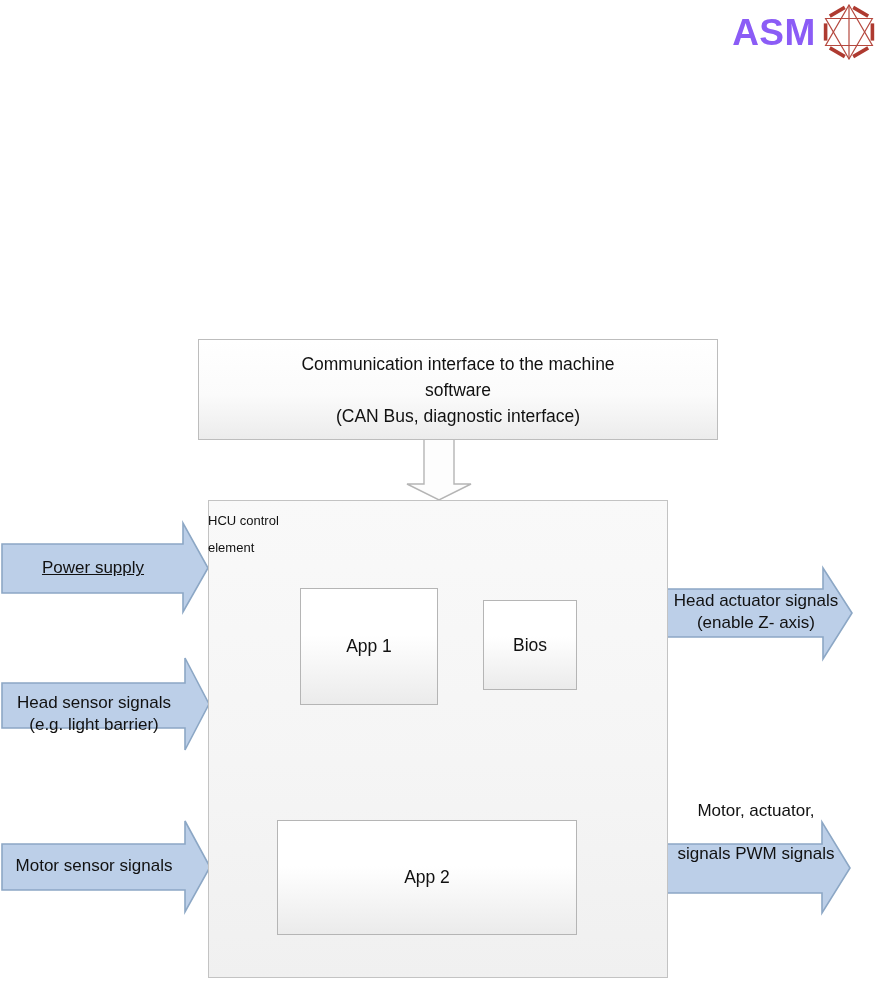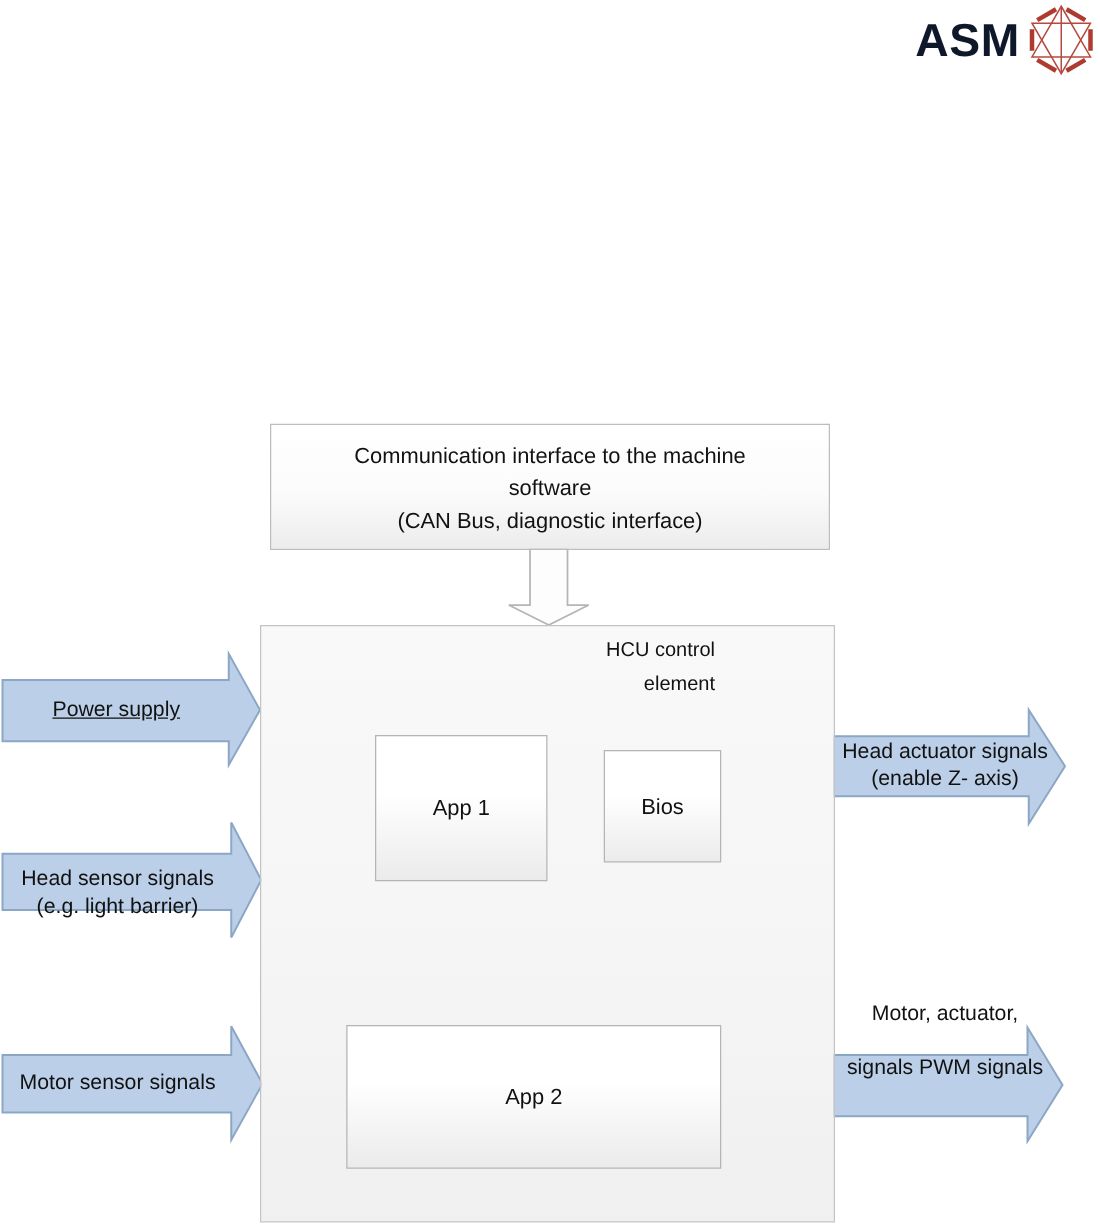--- a/index.html
+++ b/index.html
@@ -4,47 +4,47 @@
 <style>
   html,body{margin:0;padding:0;}
   body{
     width:880px;height:982px;position:relative;background:#ffffff;
     font-family:"Liberation Sans", sans-serif;color:#111;overflow:hidden;
   }
   .abs{position:absolute;}
   
   .logo-text{
     left:729px;top:11px;width:90px;height:44px;
-    font-size:37px;font-weight:600;letter-spacing:.5px;color:#0f172a;
+    font-size:37px;font-weight:600;letter-spacing:.5px;color:#8b5cf6;
     display:flex;align-items:center;justify-content:center;
   }
   .logo-icon{left:820px;top:2px;width:58px;height:58px;}
   .logo-icon .thick{stroke-width:3.6;stroke-linecap:butt;fill:none;}
   .logo-icon .thin{stroke-width:1.2;fill:none;}
   
   .diagram-svg{left:0;top:0;width:880px;height:982px;}
   .blue-arrow{stroke:#8ca7c5;stroke-width:1.6;}
   .connector-arrow{stroke:#b5b5b5;stroke-width:1.4;}
   .dashed-rect{fill:none;stroke-width:4;stroke-dasharray:13 9;}
   
   .comm-box{
-    left:216px;top:339px;width:448px;height:101px;box-sizing:border-box;
+    left:198px;top:339px;width:520px;height:101px;box-sizing:border-box;
     border:1px solid #bdbdbd;
     background:linear-gradient(180deg,#ffffff 0%,#fbfbfb 55%,#ececec 100%);
     display:flex;flex-direction:column;justify-content:center;align-items:center;
     font-size:17.5px;line-height:26px;text-align:center;
   }
   .hcu-box{
     left:208px;top:500px;width:460px;height:478px;box-sizing:border-box;
     border:1px solid #c3c3c3;
     background:linear-gradient(180deg,#f9f9f9 0%,#f5f5f5 55%,#f0f0f0 100%);
   }
   .hcu-title{
-    left:208px;top:507px;width:364px;text-align:right;
-    font-size:16px;line-height:27px;
+    left:208px;top:507px;width:364px;text-align:left;
+    font-size:13px;line-height:27px;
   }
   .module-box{
     box-sizing:border-box;border:1px solid #b5b5b5;
     background:linear-gradient(180deg,#ffffff 40%,#ebebeb 100%);
     display:flex;align-items:center;justify-content:center;
     font-size:17.5px;
   }
   .app1-box{left:300px;top:588px;width:138px;height:117px;text-align:right;}
   .bios-box{left:483px;top:588px;width:94px;height:90px;margin-top:12px;}
   .app2-box{left:277px;top:820px;width:300px;height:115px;}

